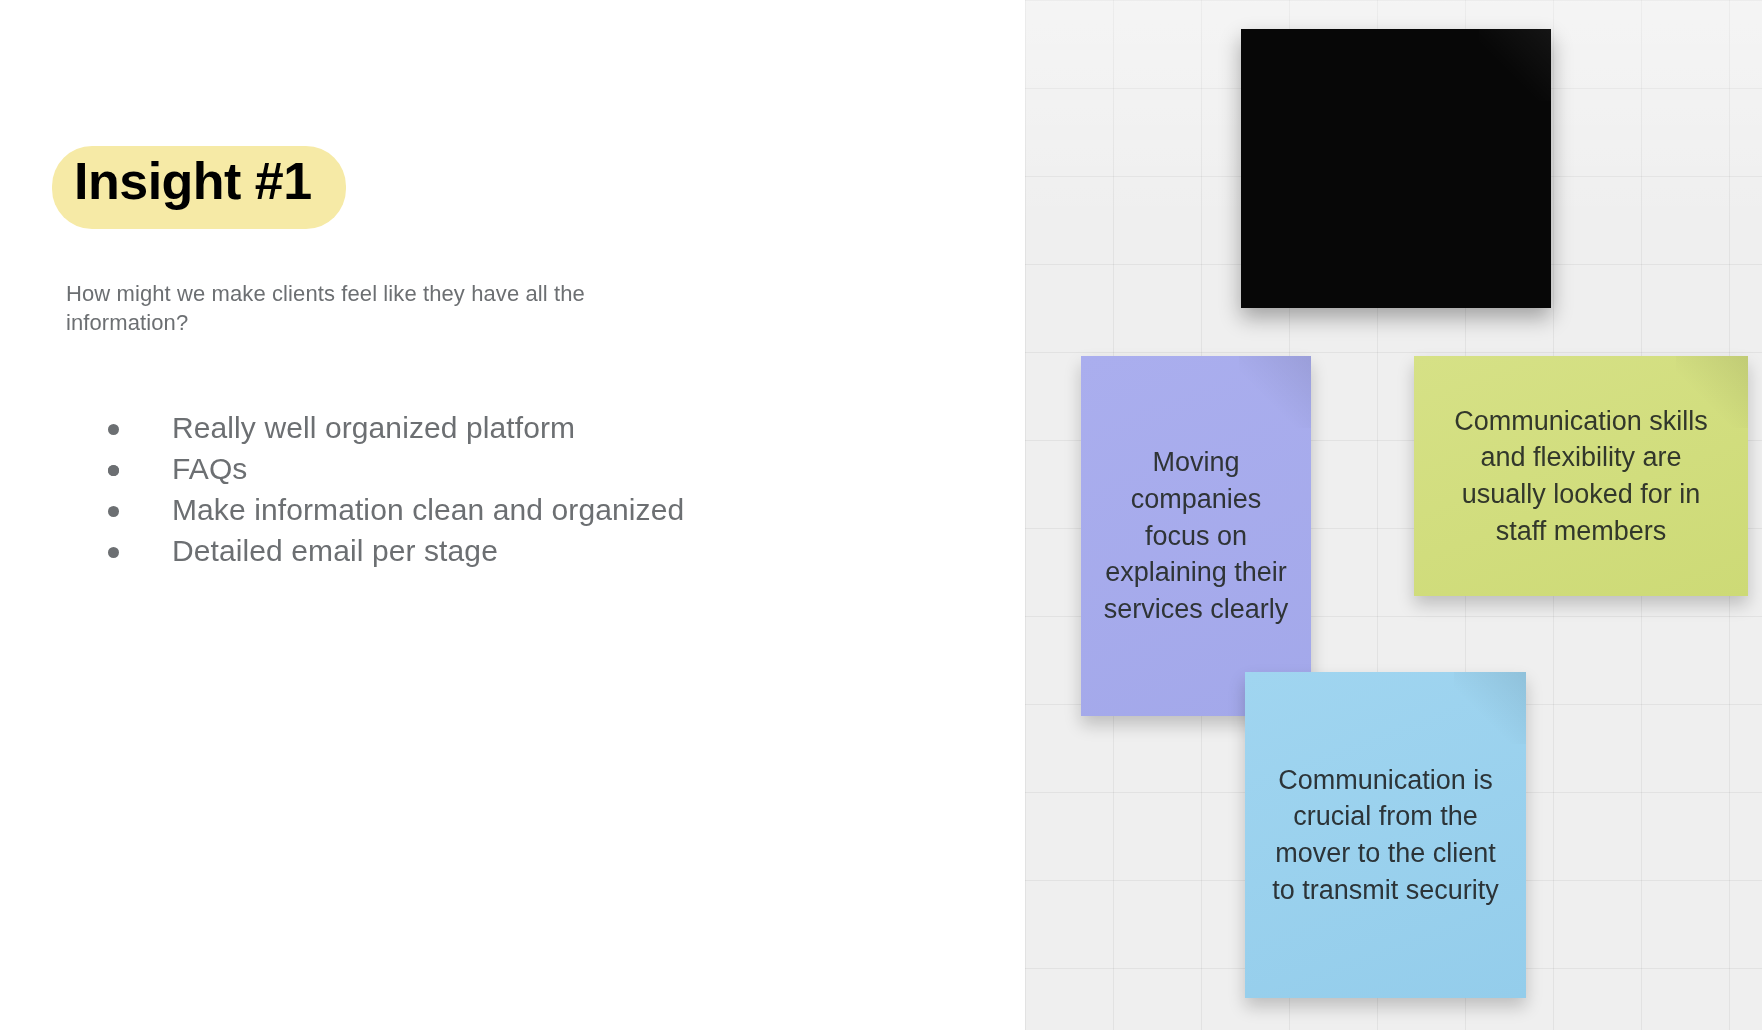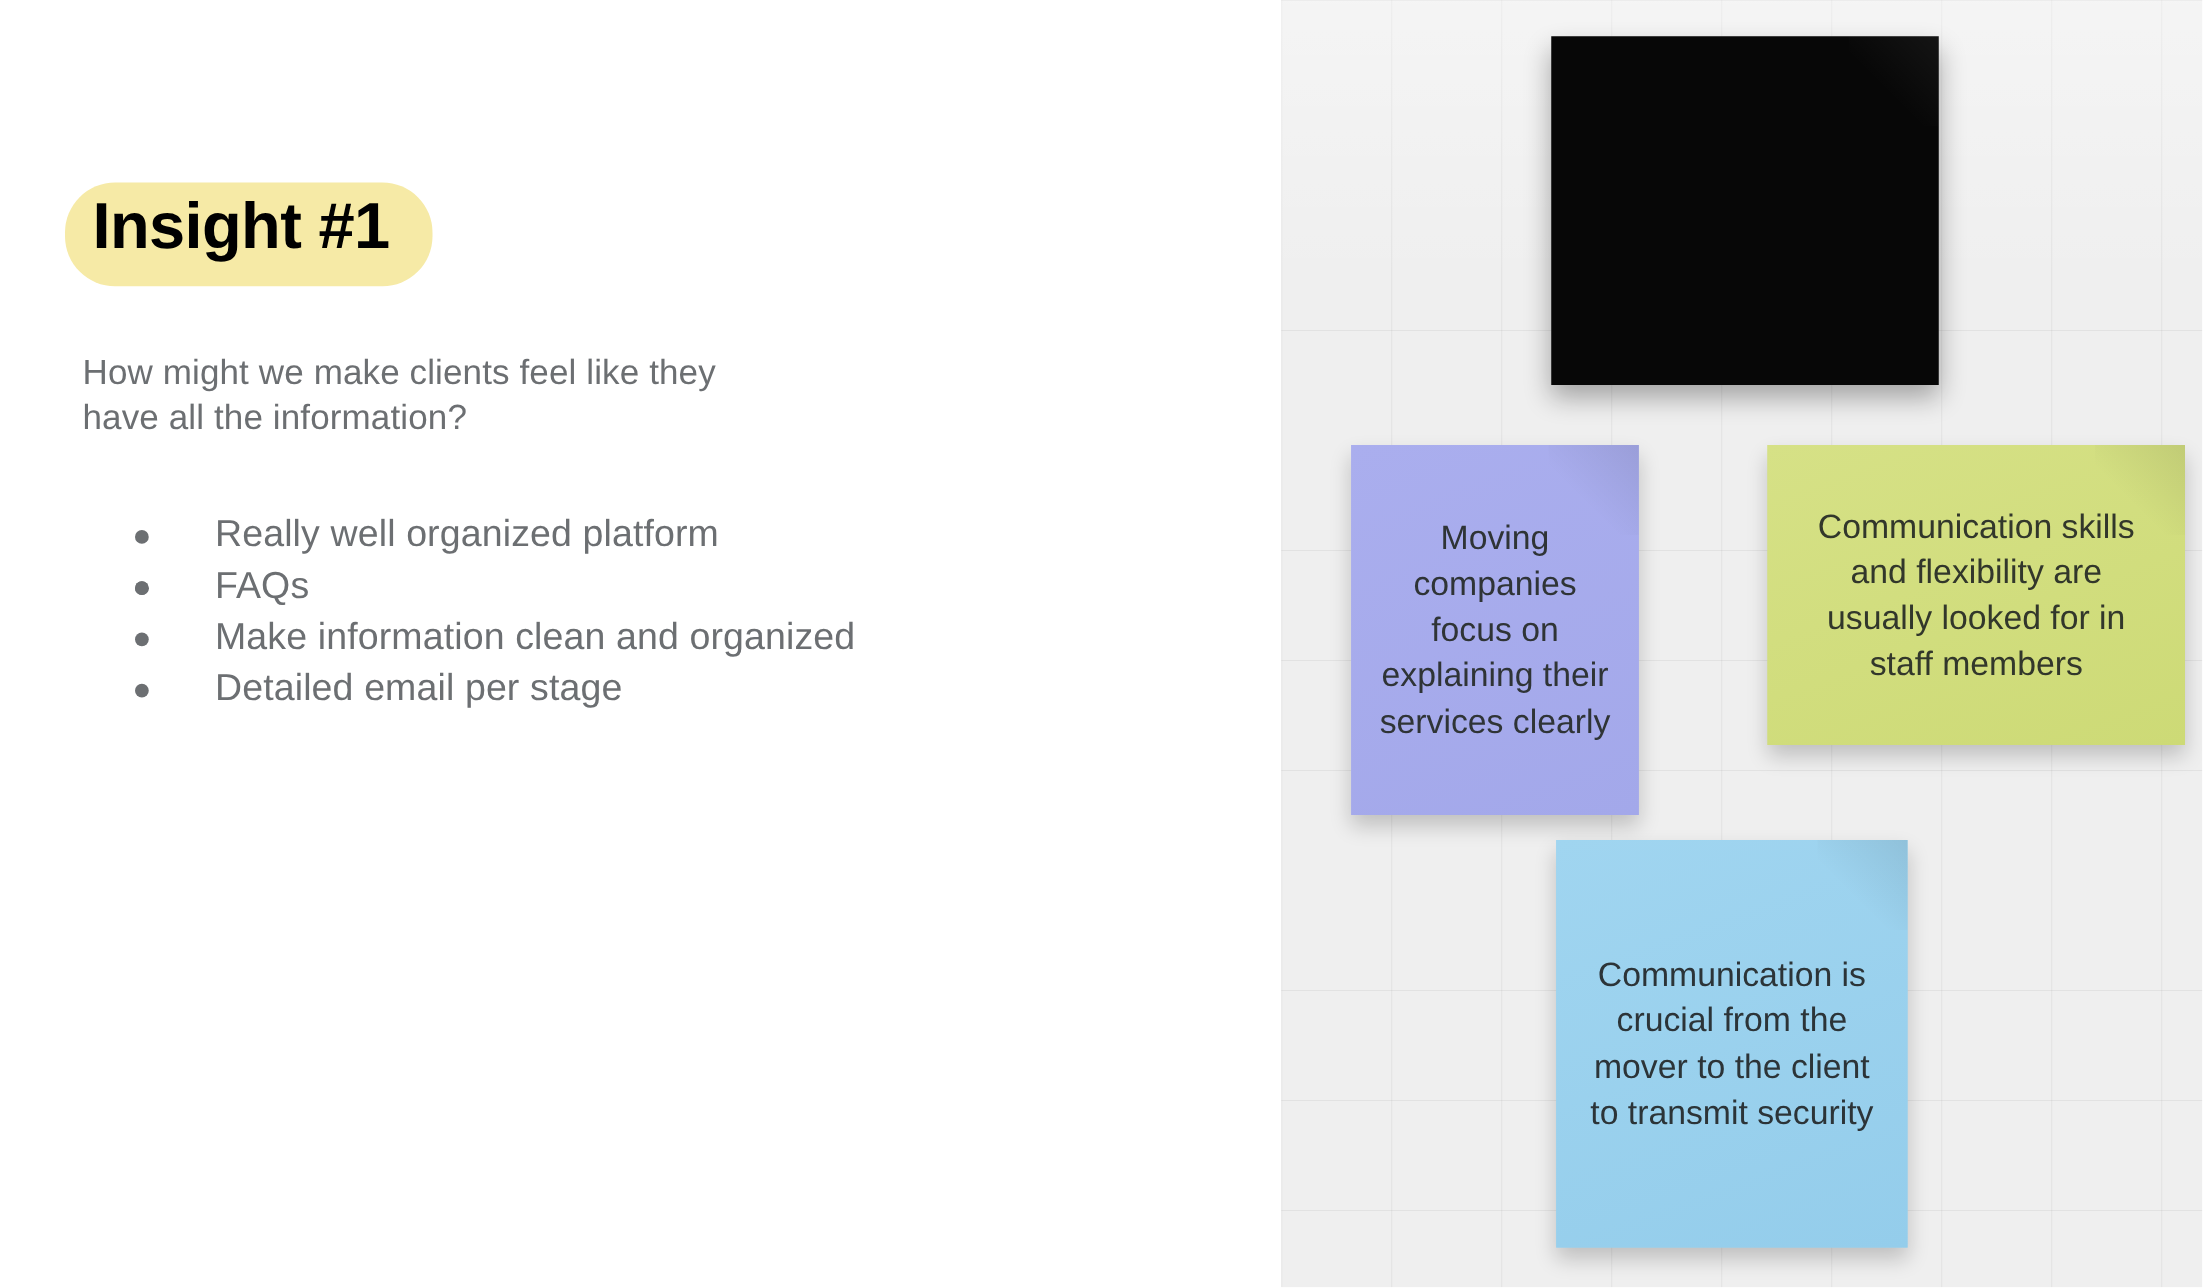--- a/index.html
+++ b/index.html
@@ -48,21 +48,21 @@
     letter-spacing: -0.5px;
     line-height: 1.05;
     display: inline-block;
   }
 
   .subtitle {
     position: absolute;
     left: 66px;
     top: 280px;
     width: 560px;
-    font-size: 28px;
+    font-size: 22px;
     line-height: 1.3;
     color: #6c6f72;
     letter-spacing: 0.1px;
   }
 
   .bullets {
     position: absolute;
     left: 84px;
     top: 392px;
     width: 620px;
@@ -149,21 +149,21 @@
     box-shadow: 0 10px 20px rgba(0,0,0,0.32);
   }
   .note-black .corner {
     background: linear-gradient(225deg, rgba(255,255,255,0.055), rgba(255,255,255,0) 60%);
   }
 
   .note-purple {
     left: 56px;
     top: 356px;
     width: 230px;
-    height: 296px;
+    height: 360px;
     background: #a8acec;
     background-image: linear-gradient(160deg, #aaaeee 0%, #a3a8ea 100%);
     text-align: center;
   }
 
   .note-green {
     left: 389px;
     top: 356px;
     width: 334px;
     height: 240px;

